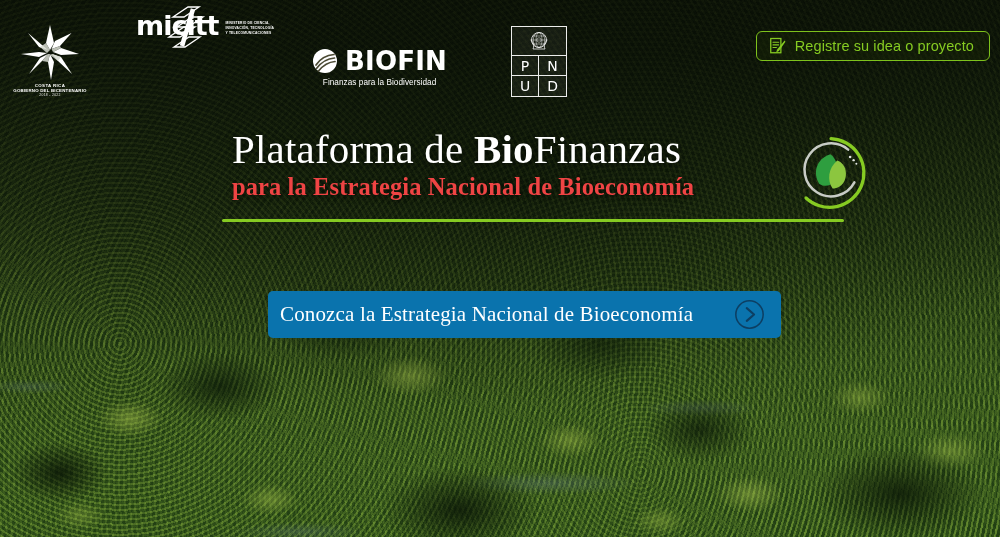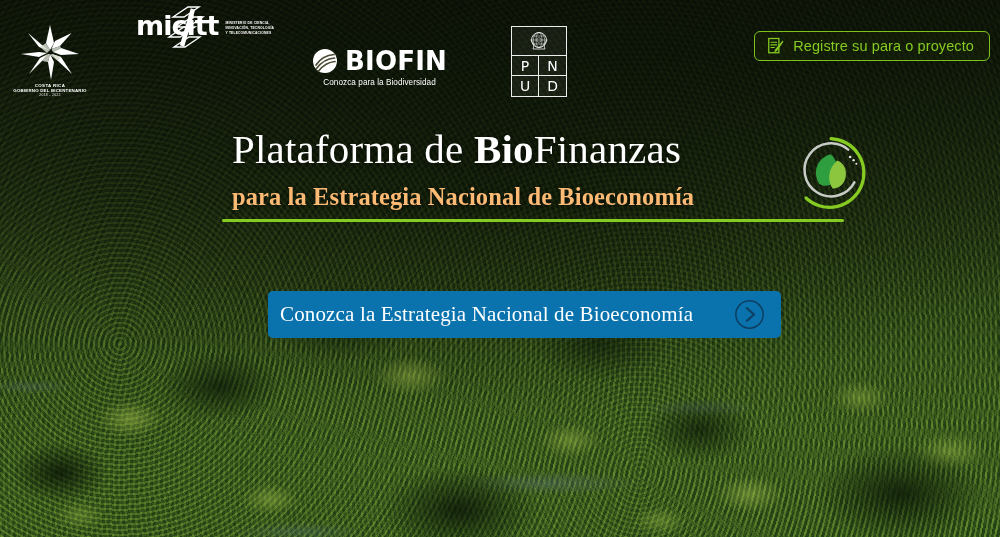--- a/index.html
+++ b/index.html
@@ -257,23 +257,23 @@
     white-space: nowrap;
     text-shadow: 0 2px 7px rgba(0,0,0,.65);
     letter-spacing: .2px;
   }
   .title-main b { font-weight: bold; }
 
   .title-sub {
     font-family: "Liberation Serif", serif;
     font-size: 24.5px;
     font-weight: bold;
-    color: #fdba74;
-    white-space: nowrap;
-    margin-top: 12px;
+    color: #ef4444;
+    white-space: nowrap;
+    margin-top: 2px;
     letter-spacing: .1px;
     text-shadow: 0 2px 6px rgba(0,0,0,.65);
   }
 
   .brand-mark { width: 78px; height: 78px; margin-top: 6px; margin-right: -8px; flex: 0 0 auto; }
 
   .title-rule {
     margin-top: 7px;
     height: 2.6px;
     width: 622px;
@@ -367,21 +367,21 @@
           <svg class="biofin-mark" viewBox="0 0 52 52">
             <circle cx="26" cy="26" r="24" fill="#ffffff"></circle>
             <g stroke="#4b4a34" stroke-width="3.4" fill="none" stroke-linecap="round">
               <path d="M8 34 C16 22 30 14 44 13"></path>
               <path d="M9 41 C18 29 32 21 45 20"></path>
               <path d="M13 46 C22 35 34 28 46 27"></path>
             </g>
           </svg>
           <div class="biofin-word">BIOFIN</div>
         </div>
-        <div class="biofin-sub">Conozca para la Biodiversidad</div>
+        <div class="biofin-sub">Finanzas para la Biodiversidad</div>
       </div>
 
       <div class="logo-pnud">
         <div class="pnud-box">
           <div class="pnud-emblem">
             <svg viewBox="0 0 48 48">
               <circle cx="24" cy="22" r="15" fill="none" stroke="#ffffff" stroke-width="1.6"></circle>
               <g stroke="#ffffff" stroke-width="1" fill="none" opacity=".95">
                 <ellipse cx="24" cy="22" rx="6" ry="15"></ellipse>
                 <ellipse cx="24" cy="22" rx="11.5" ry="15"></ellipse>
@@ -411,21 +411,21 @@
     <div class="btn-register">
       <svg class="reg-icon" viewBox="0 0 22 24">
         <rect x="2" y="2" width="13.5" height="19" fill="none" stroke="#86cb22" stroke-width="1.7"></rect>
         <g stroke="#86cb22" stroke-width="1.5" stroke-linecap="round">
           <path d="M5 7 H12.5"></path>
           <path d="M5 10.5 H12.5"></path>
           <path d="M5 14 H9.5"></path>
         </g>
         <path d="M20.5 4.5 L10.5 16.5 L9.2 20.6 L12.9 18.6 L21.6 6.2 Z" fill="#86cb22"></path>
       </svg>
-      <span class="btn-register-label">Registre su para o proyecto</span>
+      <span class="btn-register-label">Registre su idea o proyecto</span>
     </div>
 
   </div>
 
   <div class="title-block">
     <div class="title-row">
       <div class="title-text">
         <h1 class="title-main"><span>Plataforma de </span><b>Bio</b><span>Finanzas</span></h1>
         <div class="title-sub">para la Estrategia Nacional de Bioeconomía</div>
       </div>

